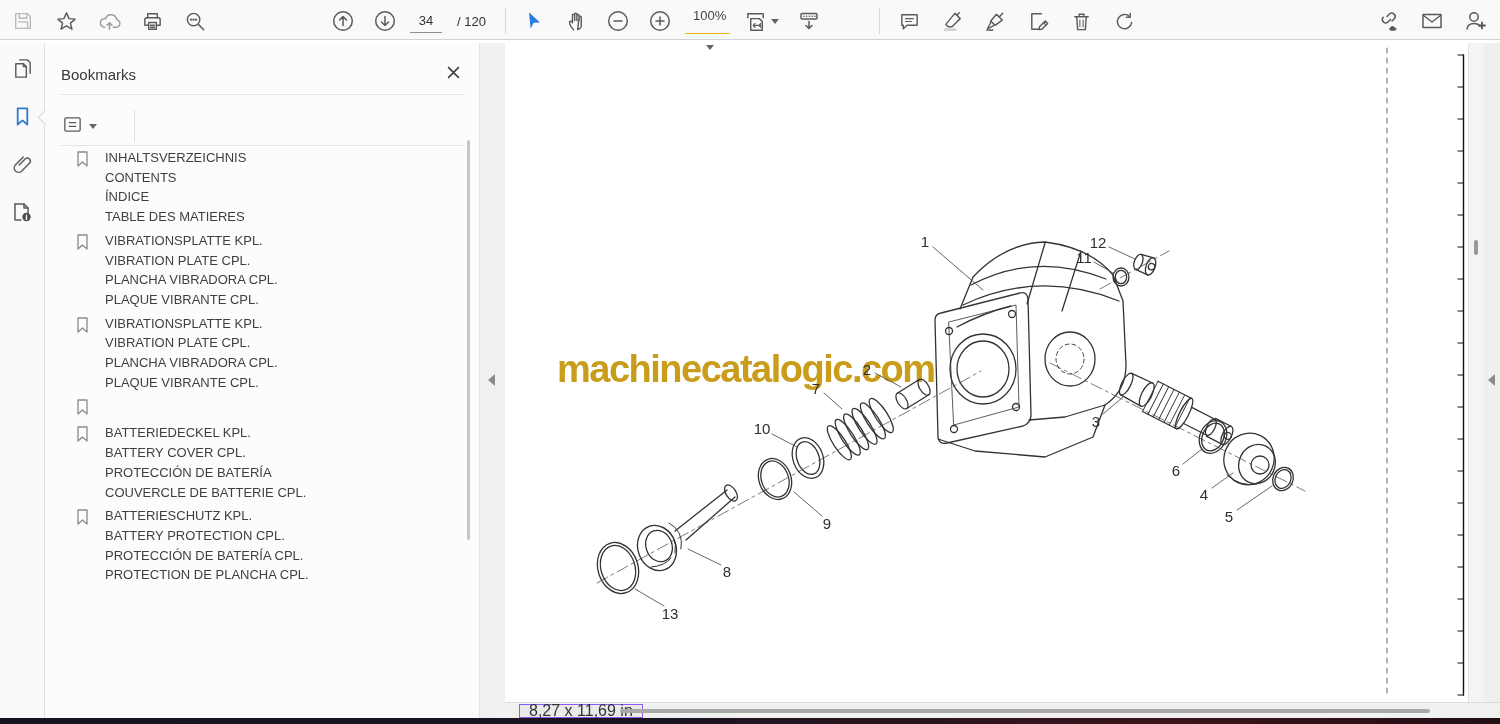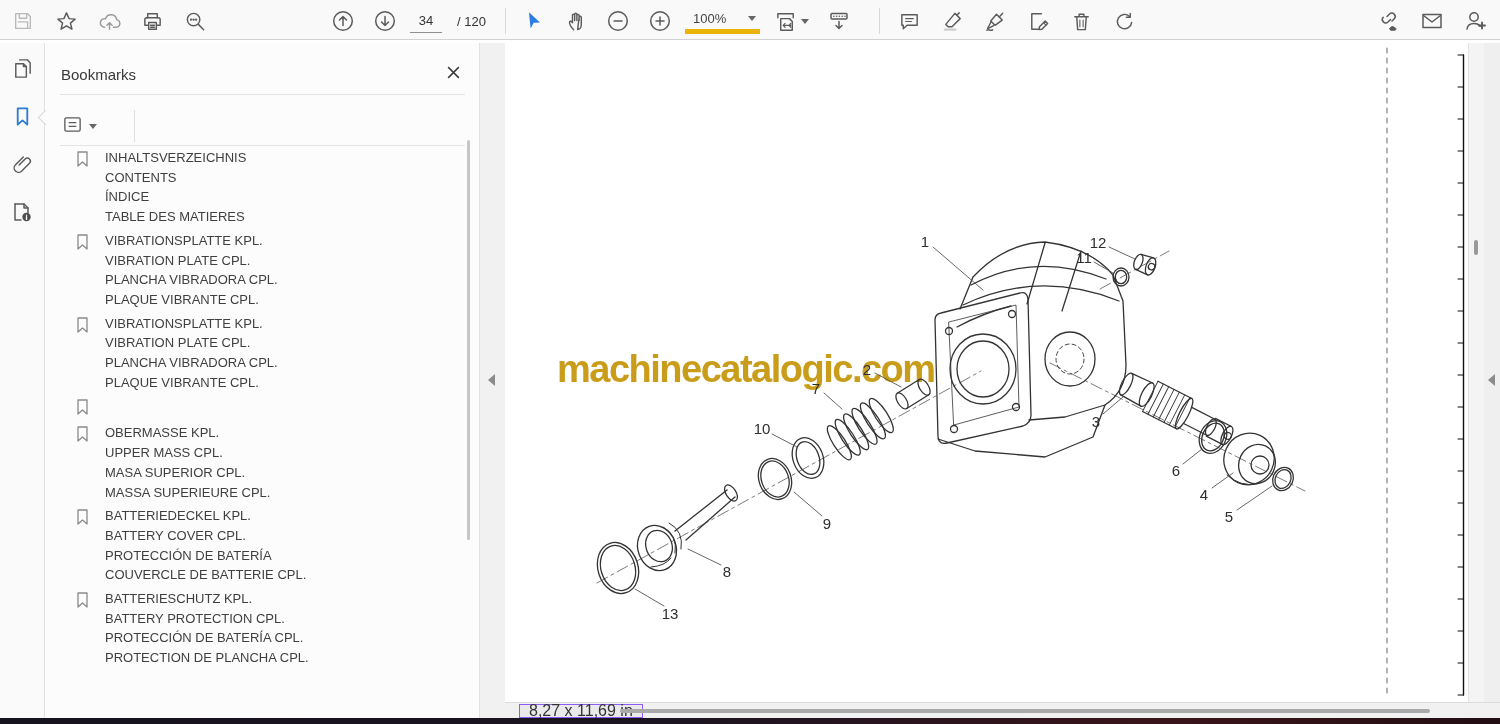--- a/index.html
+++ b/index.html
@@ -18,22 +18,22 @@
   .icon-semidim .icon-stroke { stroke:#9a9a9a; }
   .tb-left  { position:absolute; left:6px;  top:4px; display:flex; gap:9px; }
   .tb-nav   { position:absolute; left:326px; top:4px; display:flex; gap:8px; align-items:center; }
   .tb-mid   { position:absolute; left:517px; top:4px; display:flex; gap:8px; align-items:center; }
   .tb-annot { position:absolute; left:892px; top:4px; display:flex; gap:9px; align-items:center; }
   .tb-right { position:absolute; right:8px; top:4px; display:flex; gap:9px; align-items:center; }
   .tb-divider { position:absolute; top:8px; width:1px; height:26px; background:#d8d8d8; }
   .page-box { width:32px; height:24px; border-bottom:1px solid #8f8f8f; text-align:center;
               font-size:13px; color:#333; line-height:23px; background:transparent; }
   .page-total { font-size:13px; color:#333; margin-left:7px; white-space:nowrap; }
-  .zoom-box { display:flex; align-items:center; gap:22px; border-bottom:5px solid #eab308;
-              height:26px; padding:0 4px 0 8px; }
+  .zoom-box { display:flex; align-items:center; gap:22px; border-bottom:1px solid #eab308;
+              height:26px; padding:0 4px 0 8px;flex-direction:column; }
   .zoom-box .zl { font-size:13px; color:#444; }
   .caret { width:0; height:0; border-left:4px solid transparent; border-right:4px solid transparent;
            border-top:5px solid #666; }
 
   
   .rail { position:absolute; left:0; top:43px; width:45px; bottom:6px;
           background:#fafafa; border-right:1px solid #e0e0e0; }
   .rail .tbtn { margin:8px auto 14px auto; }
   .rail-notch { position:absolute; left:40px; top:112px; width:11px; height:11px;
                 background:#fcfcfc; border-left:1px solid #d8d8d8; border-bottom:1px solid #d8d8d8;
@@ -394,31 +394,20 @@
             <div>VIBRATIONSPLATTE KPL.</div>
             <div>VIBRATION PLATE CPL.</div>
             <div>PLANCHA VIBRADORA CPL.</div>
             <div>PLAQUE VIBRANTE CPL.</div>
           </div>
         </div>
         <div class="bm-item">
           <span class="bm-flag"><svg width="13" height="16" viewBox="0 0 13 16" fill="none" stroke="#8a8a8a" stroke-width="1.3" stroke-linejoin="round">
               <path d="M2 1h9v14l-4.5-4L2 15z"></path>
             </svg></span>
-        </div>
-        <div class="bm-item">
-          <span class="bm-flag"><svg width="13" height="16" viewBox="0 0 13 16" fill="none" stroke="#8a8a8a" stroke-width="1.3" stroke-linejoin="round">
-              <path d="M2 1h9v14l-4.5-4L2 15z"></path>
-            </svg></span>
-          <div class="bm-lines">
-            <div>OBERMASSE KPL.</div>
-            <div>UPPER MASS CPL.</div>
-            <div>MASA SUPERIOR CPL.</div>
-            <div>MASSA SUPERIEURE CPL.</div>
-          </div>
         </div>
         <div class="bm-item">
           <span class="bm-flag"><svg width="13" height="16" viewBox="0 0 13 16" fill="none" stroke="#8a8a8a" stroke-width="1.3" stroke-linejoin="round">
               <path d="M2 1h9v14l-4.5-4L2 15z"></path>
             </svg></span>
           <div class="bm-lines">
             <div>BATTERIEDECKEL KPL.</div>
             <div>BATTERY COVER CPL.</div>
             <div>PROTECCIÓN DE BATERÍA</div>
             <div>COUVERCLE DE BATTERIE CPL.</div>

